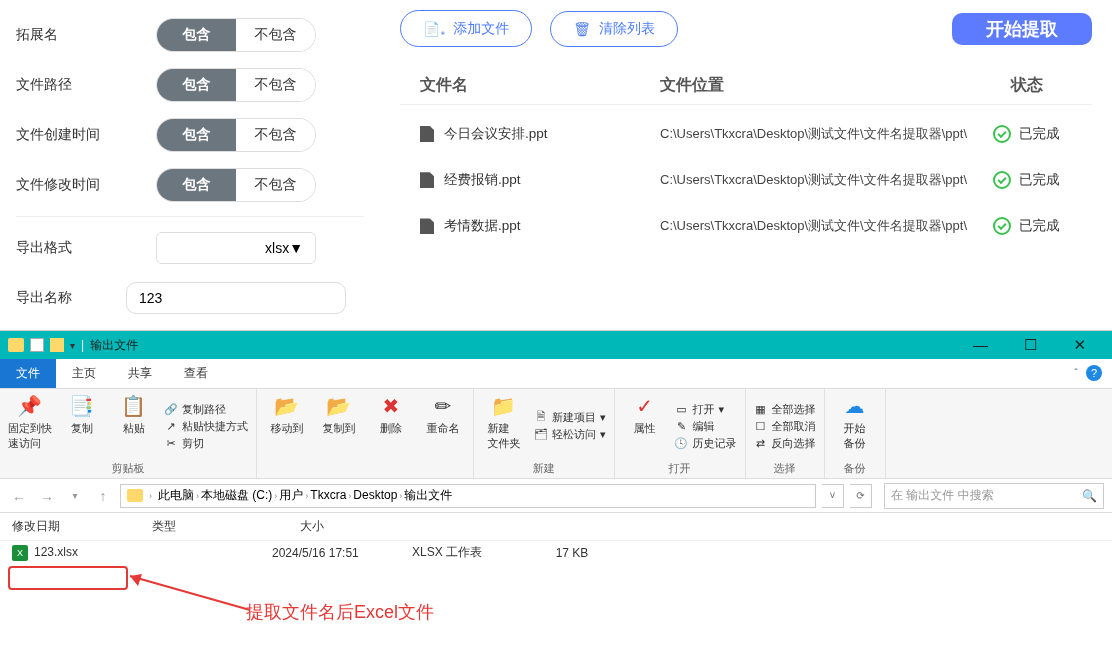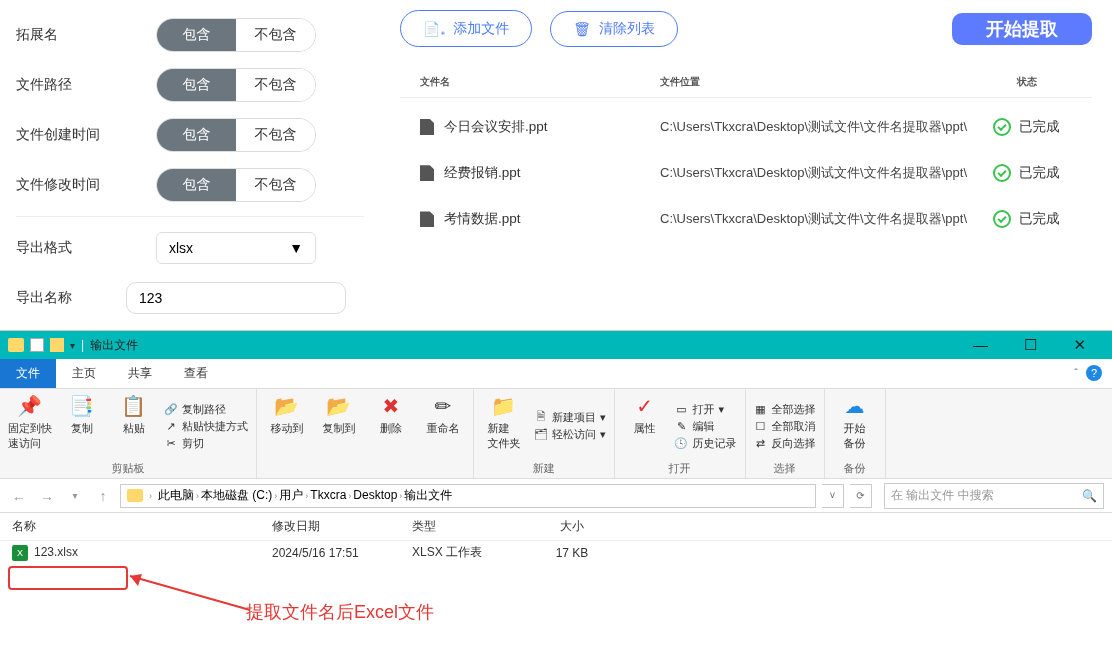--- a/index.html
+++ b/index.html
@@ -5,31 +5,31 @@
 * { margin: 0; padding: 0; box-sizing: border-box; font-family: "Microsoft YaHei", Arial, sans-serif; }
 body { background: #fff; width: 1112px; height: 669px; overflow: hidden; position: relative; }
 
 
 .app-top { display: flex; height: 330px; }
 .sidebar { width: 380px; padding: 10px 16px; }
 .sidebar-row { display: flex; align-items: center; height: 50px; }
 .sidebar-label { width: 140px; font-size: 14px; color: #333; }
 .toggle-group { display: flex; border: 1px solid #ddd; border-radius: 999px; overflow: hidden; width: 160px; }
 .toggle-btn { flex: 1; text-align: center; padding: 7px 0; font-size: 14px; background: #fff; color: #333; cursor: pointer; }
-.toggle-btn.active { background: #6c767f; color: #fff; }
-.select-box { width: 160px; border: 1px solid #ddd; border-radius: 6px; padding: 7px 12px; font-size: 14px; display: flex; justify-content: space-between; align-items: center; cursor: pointer; }
+.toggle-btn.active { background: #6c767f; color: #fff; font-weight: bold; }
+.select-box { width: 160px; border: 1px solid #ddd; border-radius: 6px; padding: 7px 12px; font-size: 14px; display: flex; justify-content: flex-end; align-items: center; cursor: pointer; }
 .input-box { width: 220px; border: 1px solid #ddd; border-radius: 10px; padding: 7px 12px; font-size: 14px; }
 .divider-h { border-top: 1px solid #eee; margin: 6px 0; }
 
 .main { flex: 1; padding: 10px 20px; display: flex; flex-direction: column; }
 .main-toolbar { display: flex; gap: 18px; align-items: center; margin-bottom: 20px; }
 .outline-btn { border: 1.5px solid #4d7cfe; color: #4d7cfe; background: #fff; border-radius: 999px; padding: 8px 22px; font-size: 14px; display: flex; align-items: center; gap: 8px; cursor: pointer; }
 .primary-btn { background: #5d7bff; color: #fff; border: none; border-radius: 10px; padding: 4px 34px; font-size: 18px; font-weight: bold; cursor: pointer; margin-left: auto; }
 
-.table-header { display: flex; padding: 8px 20px; font-size: 10px; color: #555; font-weight: bold; border-bottom: 1px solid #eee; margin-bottom: 6px; }
+.table-header { display: flex; padding: 8px 20px; font-size: 16px; color: #555; font-weight: bold; border-bottom: 1px solid #eee; margin-bottom: 6px; }
 .col-name { width: 240px; }
 .col-loc { flex: 1; }
 .col-status { width: 90px; text-align: center; }
 
 .table-row { display: flex; padding: 14px 20px; font-size: 13.5px; color: #333; align-items: center; }
 .file-cell { display: flex; align-items: center; gap: 10px; width: 240px; }
 .file-icon { width: 14px; height: 16px; background: #555; clip-path: polygon(0 0, 70% 0, 100% 25%, 100% 100%, 0 100%); }
 .loc-cell { flex: 1; font-size: 13px; color: #444; line-height: 1.4; padding-right: 10px; }
 .status-cell { width: 90px; display: flex; align-items: center; gap: 8px; color: #333; padding-left: 11px; }
 .check-circle { width: 18px; height: 18px; border: 2px solid #3ac14e; border-radius: 50%; display: flex; align-items: center; justify-content: center; }
@@ -351,21 +351,20 @@
     </div>
     <div class="addr-ref">˅</div>
     <div class="addr-ref">⟳</div>
     <div class="search-box">
       <span>在 输出文件 中搜索</span>
       <span class="search-glass">🔍</span>
     </div>
   </div>
 
   <div class="list-header">
-    <div class="lh-name">名称</div>
     <div class="lh-date">修改日期</div>
     <div class="lh-type">类型</div>
     <div class="lh-size">大小</div>
   </div>
   <div id="ex-rows">
       <div class="list-row">
         <div class="lh-name"><span class="li-icon">X</span><span>123.xlsx</span></div>
         <div class="lh-date">2024/5/16 17:51</div>
         <div class="lh-type">XLSX 工作表</div>
         <div class="lh-size">17 KB</div>

